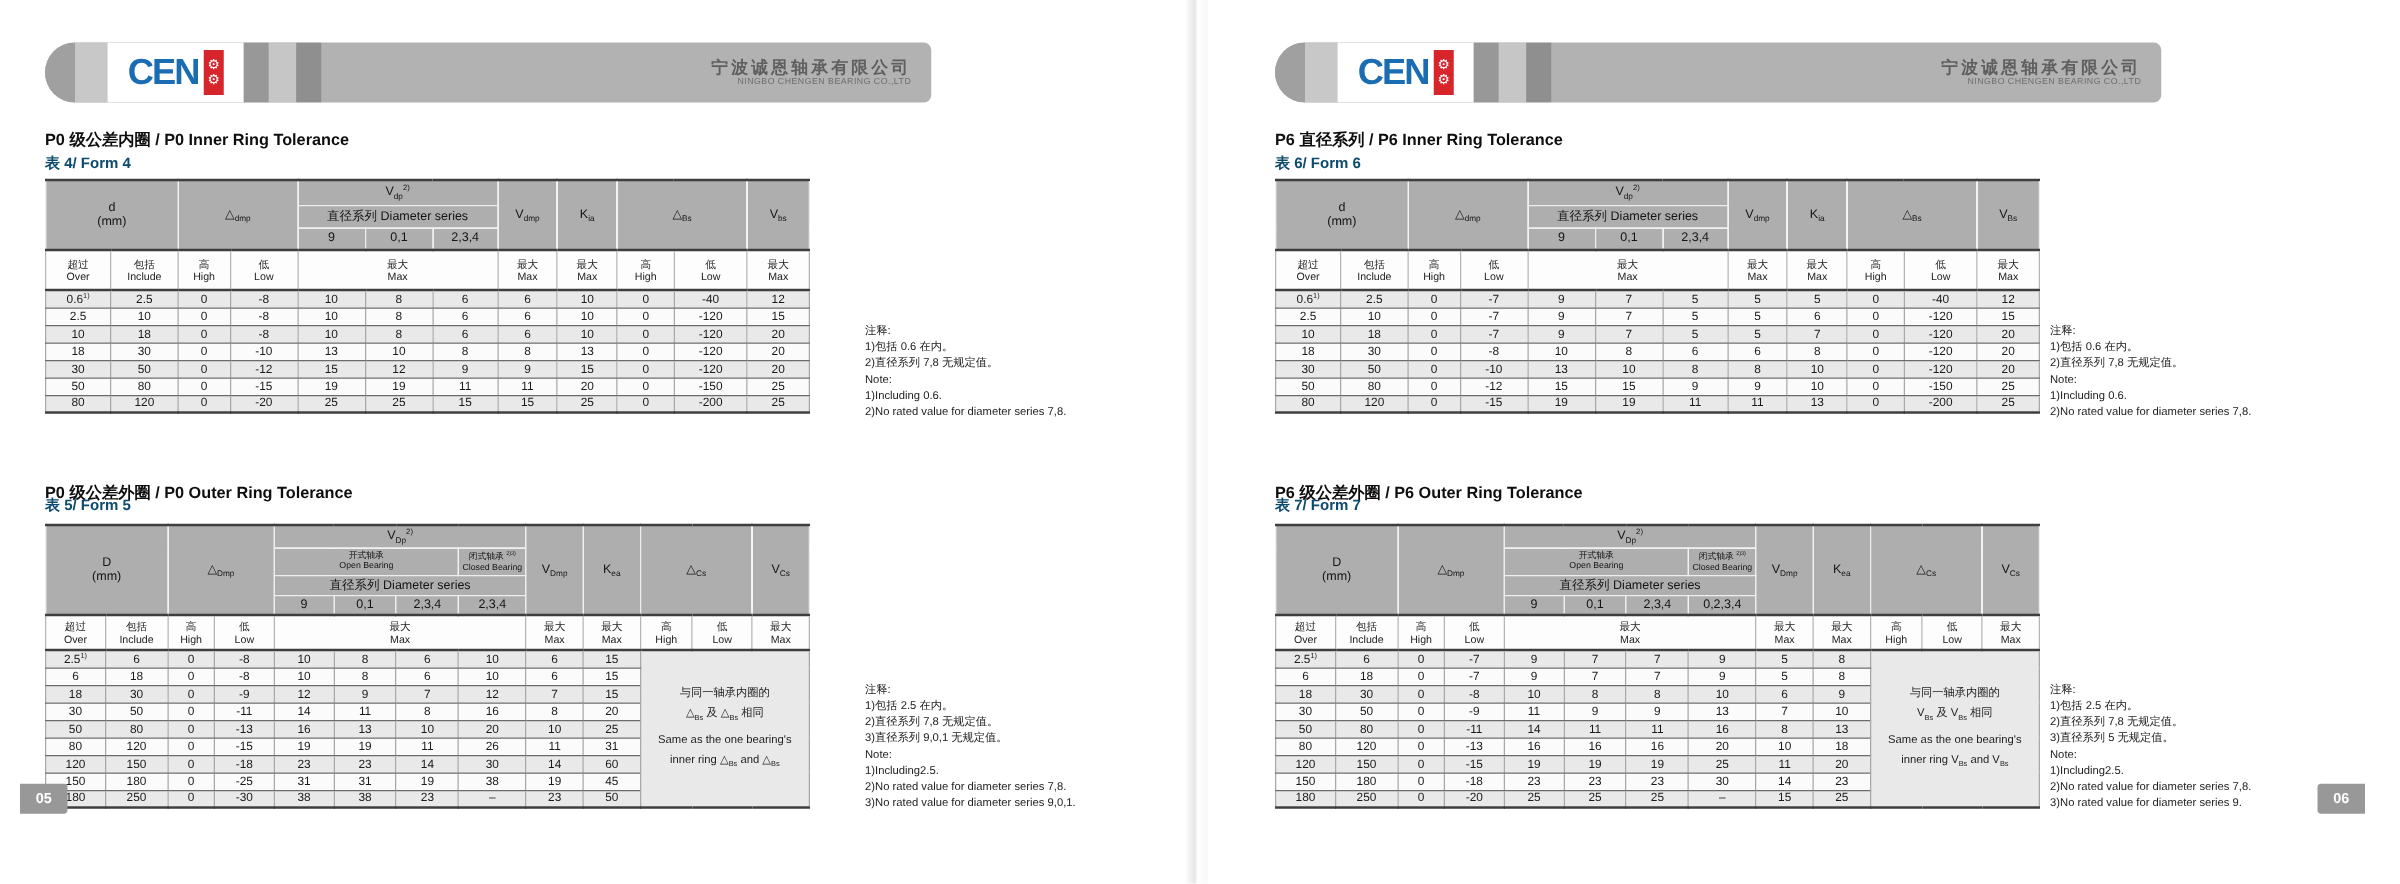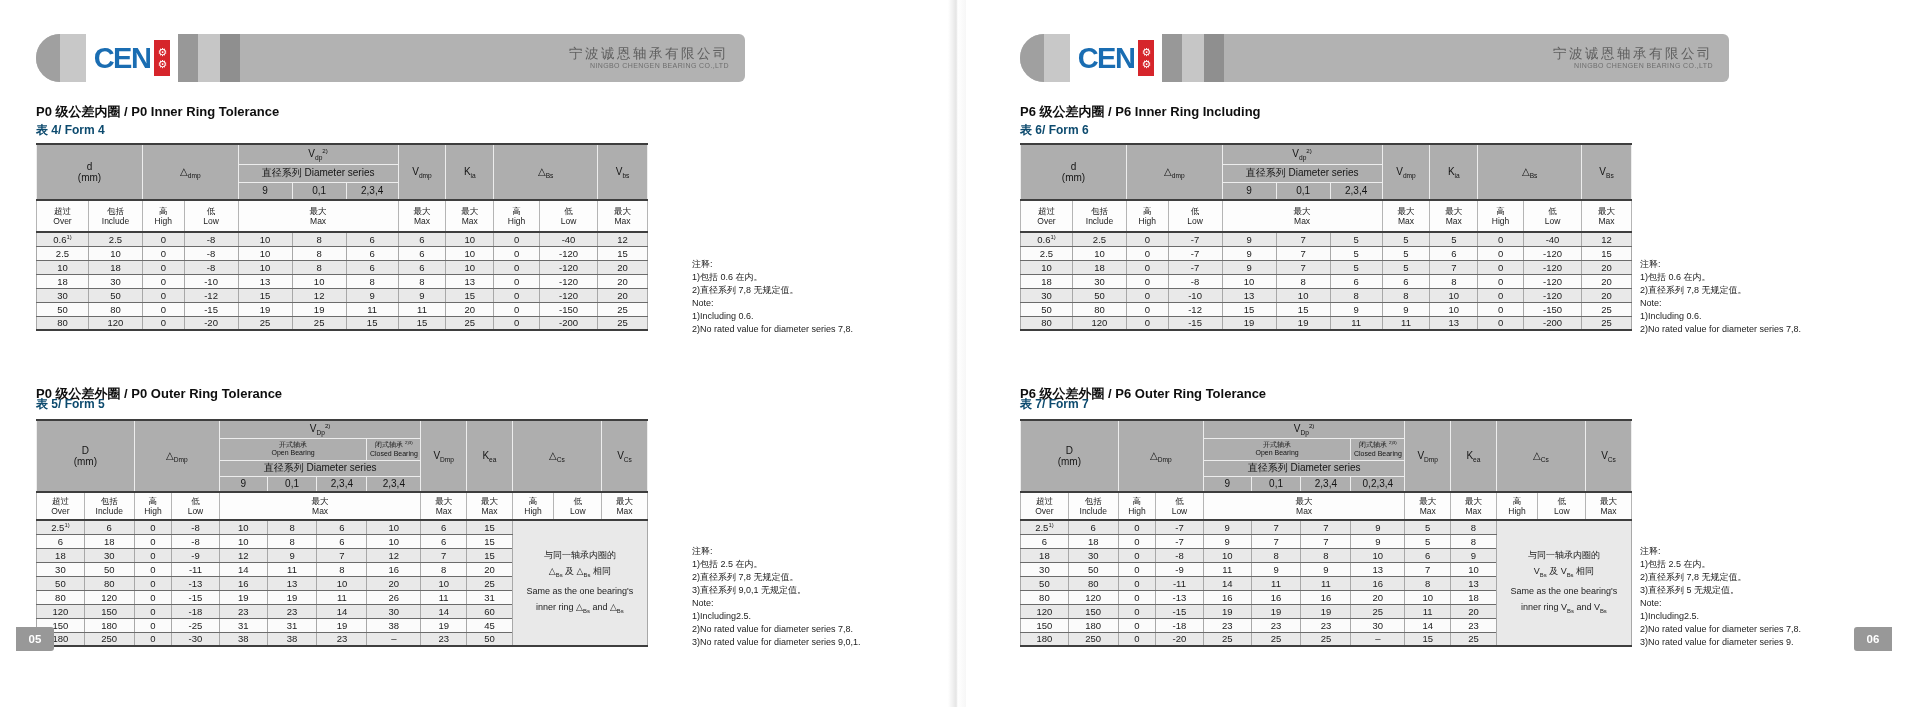--- a/index.html
+++ b/index.html
@@ -16,30 +16,30 @@
     background:linear-gradient(to right,rgba(0,0,0,0) 0%,rgba(0,0,0,0.10) 45%,rgba(255,255,255,0.9) 55%,rgba(0,0,0,0.03) 100%);}
   .page{position:absolute;top:0;width:890px;height:707px;}
   #page-left{left:36px;} #page-right{left:1020px;}
 
   
   .bar{position:absolute;top:34px;left:0;width:709px;height:48px;display:flex;
     background:var(--bar-gray);border-radius:24px 6px 6px 24px;overflow:hidden;align-items:stretch;}
   .seg{height:100%;}
   .seg.cap{width:24px;background:#a0a0a0;}
   .seg.s1{width:26px;background:#c8c8c8;}
-  .logo-area{width:92px;background:#ffffff;display:flex;align-items:center;justify-content:center;gap:4px;}
+  .logo-area{width:109px;background:#ffffff;display:flex;align-items:center;justify-content:center;gap:4px;}
   .cen{font-size:29px;font-weight:bold;letter-spacing:-1.5px;color:var(--blue);line-height:1;}
   .gearbox{width:16px;height:36px;background:var(--red);display:flex;flex-direction:column;
     align-items:center;justify-content:center;color:#fff;font-size:11px;line-height:12px;}
   .seg.s2{width:20px;background:#989898;}
   .seg.s3{width:22px;background:#c6c6c6;}
   .seg.s4{width:20px;background:#8f8f8f;}
   .bar-rest{flex:1;display:flex;align-items:center;justify-content:flex-end;padding-right:16px;}
   .company{text-align:right;}
-  .company .cn{font-size:13.5px;color:#5f5f5f;letter-spacing:2.5px;line-height:15px;}
+  .company .cn{font-size:13.5px;color:#5f5f5f;letter-spacing:2.5px;line-height:15px;font-weight:bold;}
   .company .en{font-size:7px;color:#6e6e6e;letter-spacing:0.4px;line-height:9px;}
 
   
   .title{position:absolute;left:0;font-size:13px;font-weight:bold;color:#0e0e0e;white-space:nowrap;}
   .form{position:absolute;left:0;font-size:12px;font-weight:bold;color:#0c4a6e;white-space:nowrap;}
   .t1{top:103px;} .f1{top:122px;} .t2{top:369px;margin-top:16px;} .f2{top:396px;}
   .tbl{position:absolute;left:0;}
   .tbl1{top:143px;} .tbl2{top:419px;}
 
   
@@ -464,21 +464,21 @@
       <div class="seg s3"></div>
       <div class="seg s4"></div>
       <div class="bar-rest">
         <div class="company">
           <div class="cn">宁波诚恩轴承有限公司</div>
           <div class="en">NINGBO CHENGEN BEARING CO.,LTD</div>
         </div>
       </div>
     </header>
 
-    <h2 class="title t1">P6 级公差内圈 / P6 Inner Ring Including</h2>
+    <h2 class="title t1">P6 直径系列 / P6 Inner Ring Tolerance</h2>
     <h3 class="form f1">表 6/ Form 6</h3>
     <div class="tbl tbl-inner tbl1">
         <table>
           <colgroup>
             <col style="width: 50px;">
             <col style="width: 52px;">
             <col style="width: 40px;">
             <col style="width: 52px;">
             <col style="width: 52px;">
             <col style="width: 52px;">

